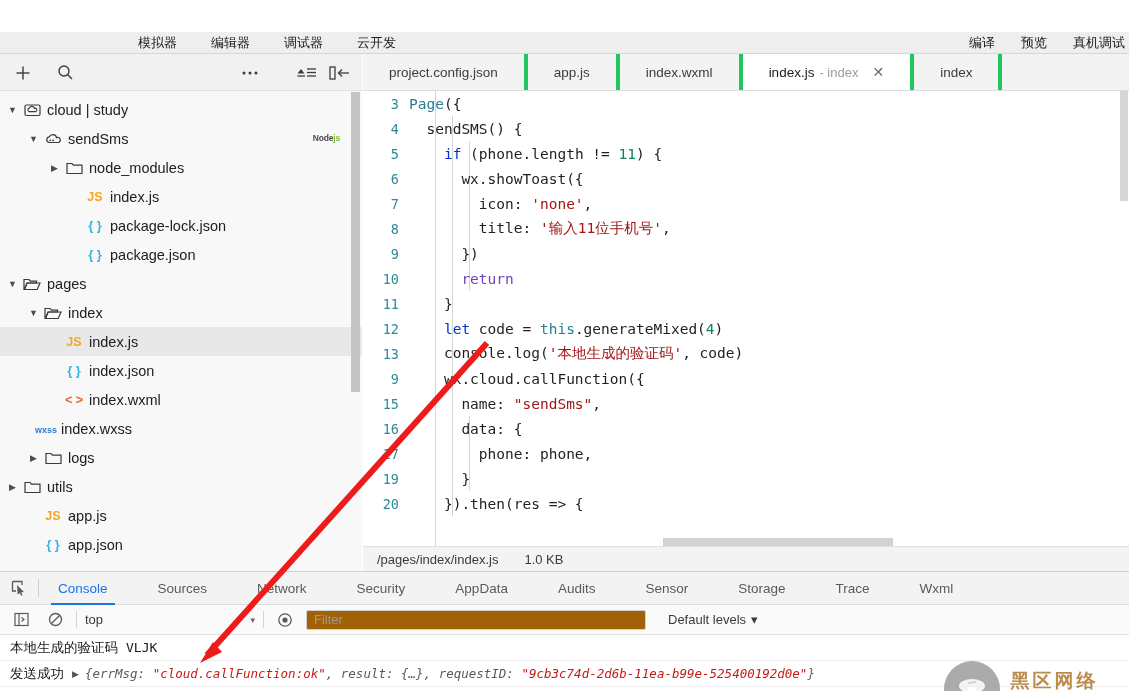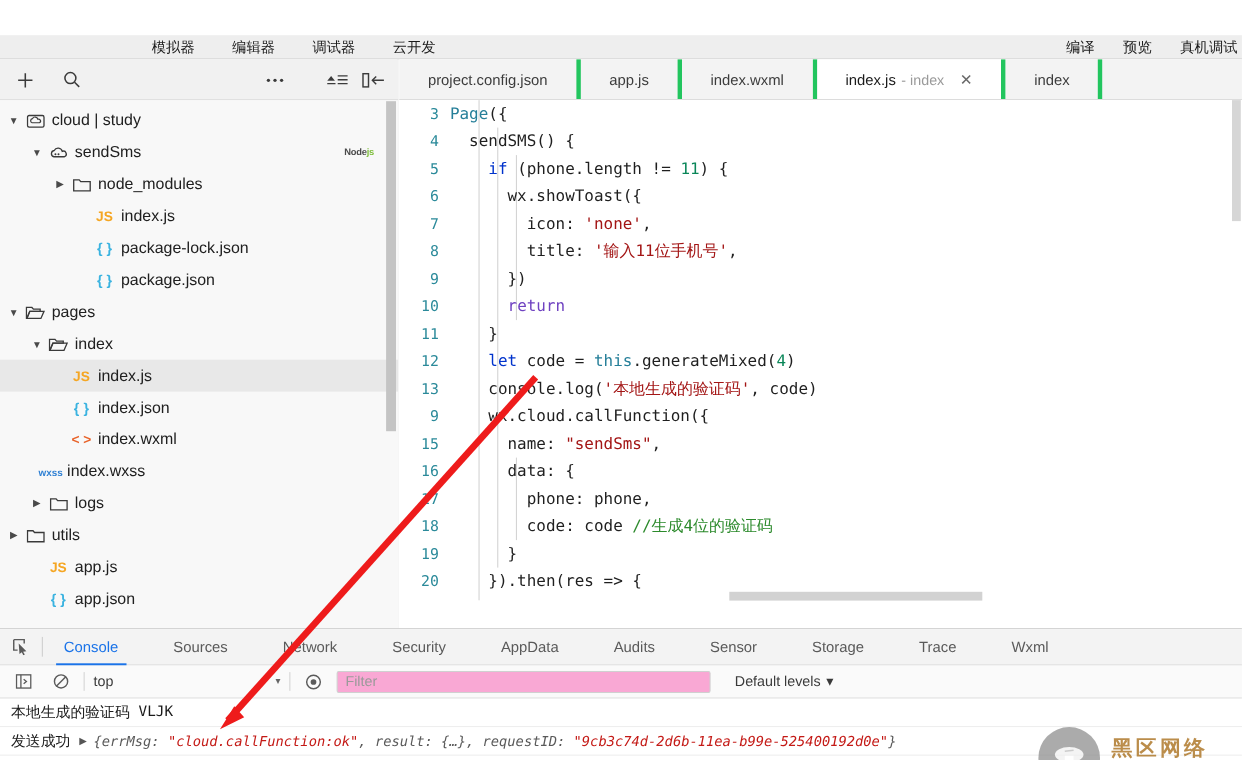--- a/index.html
+++ b/index.html
@@ -183,21 +183,21 @@
     justify-content: center; color: #5a5a5a; cursor: pointer;
   }
   .fb-divider { width: 1px; height: 17px; background: #d4d4d4; }
   .fb-context {
     display: flex; align-items: center; width: 170px;
     font-size: 13px; color: #3a3a3a; cursor: pointer;
   }
   .fb-context .caret { margin-left: auto; font-size: 9px; color: #666; }
   .fb-filter {
     flex: none; width: 340px; height: 20px;
-    border: 1px solid #d0d0d0; background: #f9a8d4; border-radius: 2px;
+    border: 1px solid #d0d0d0; background: #a16207; border-radius: 2px;
     padding: 0 7px; font-size: 13px; color: #222;
     font-family: "Liberation Sans", sans-serif;
   }
   .fb-filter::placeholder { color: #9a9a9a; }
   .fb-levels {
     margin-left: 14px; font-size: 13px; color: #3a3a3a; cursor: pointer;
     display: flex; align-items: center; gap: 5px;
   }
   .console-out { position: relative; width: 1129px; }
   .c-line {
@@ -489,39 +489,39 @@
           </div>
           <div class="code-line">
             <span class="lnum">16</span>
             <span class="ctext">      data: {</span>
           </div>
           <div class="code-line">
             <span class="lnum">17</span>
             <span class="ctext">        phone: phone,</span>
           </div>
           <div class="code-line">
-            <span class="lnum">18</span>
-            <span class="ctext">        code: code <span class="k-com">//生成4位的验证码</span></span>
-          </div>
-          <div class="code-line">
             <span class="lnum">19</span>
             <span class="ctext">      }</span>
           </div>
           <div class="code-line">
             <span class="lnum">20</span>
             <span class="ctext">    }).then(res =&gt; {</span>
           </div>
         </div>
     </div>
 
     <div class="editor-scrollbar">
       <div class="thumb"></div>
     </div>
     <div class="editor-hscroll"></div>
 
+    <div class="editor-status">
+      <span>/pages/index/index.js</span>
+      <span>1.0 KB</span>
+    </div>
   </div>
 
   <div class="devtools">
 
     <div class="dt-tabs">
       <div class="dt-inspect">
         <svg width="16" height="16" viewBox="0 0 16 16">
           <path d="M1.5 1.5 H11 V5 M1.5 1.5 V11 H5" fill="none" stroke="#5a5a5a" stroke-width="1.3"></path>
           <path d="M6 5 L13 12 L10 12.4 L11.6 15 L10.2 15.7 L8.8 13 L6.7 14.6 Z" fill="#5a5a5a"></path>
         </svg>

